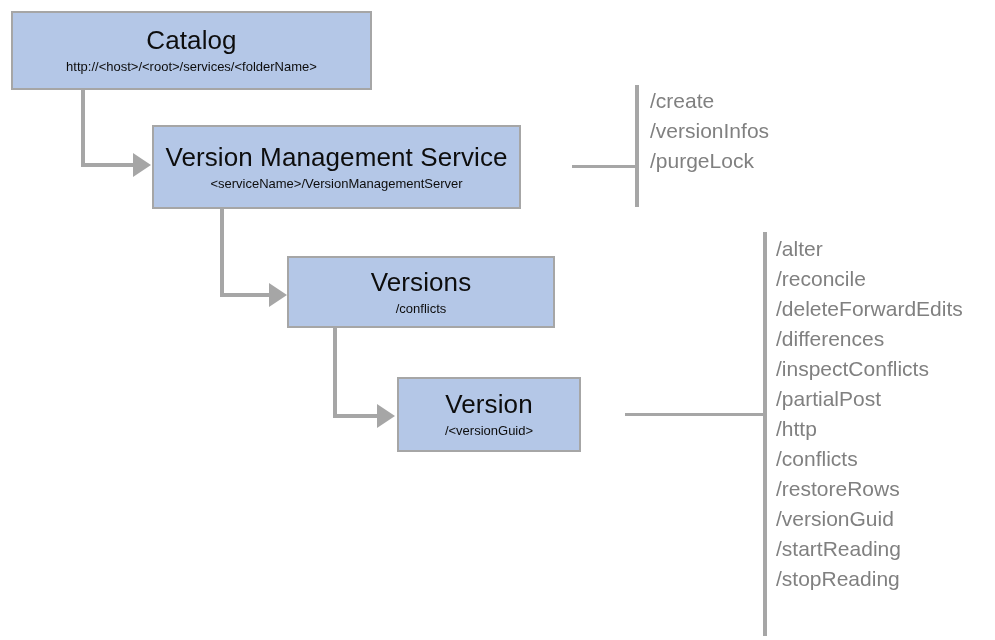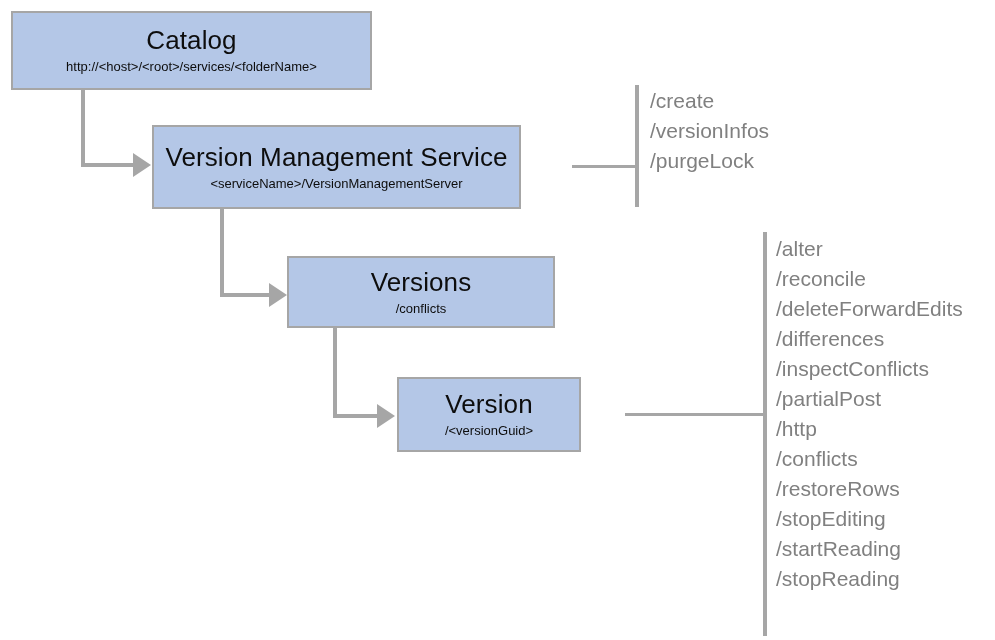--- a/index.html
+++ b/index.html
@@ -157,18 +157,18 @@
   <div class="ops" id="ops-version">
       <span class="op-item">/alter</span>
       <span class="op-item">/reconcile</span>
       <span class="op-item">/deleteForwardEdits</span>
       <span class="op-item">/differences</span>
       <span class="op-item">/inspectConflicts</span>
       <span class="op-item">/partialPost</span>
       <span class="op-item">/http</span>
       <span class="op-item">/conflicts</span>
       <span class="op-item">/restoreRows</span>
-      <span class="op-item">/stopEditing</span>
+      <span class="op-item">/versionGuid</span>
       <span class="op-item">/startReading</span>
       <span class="op-item">/stopReading</span>
     </div>
 
 </div>
 
 </body></html>

